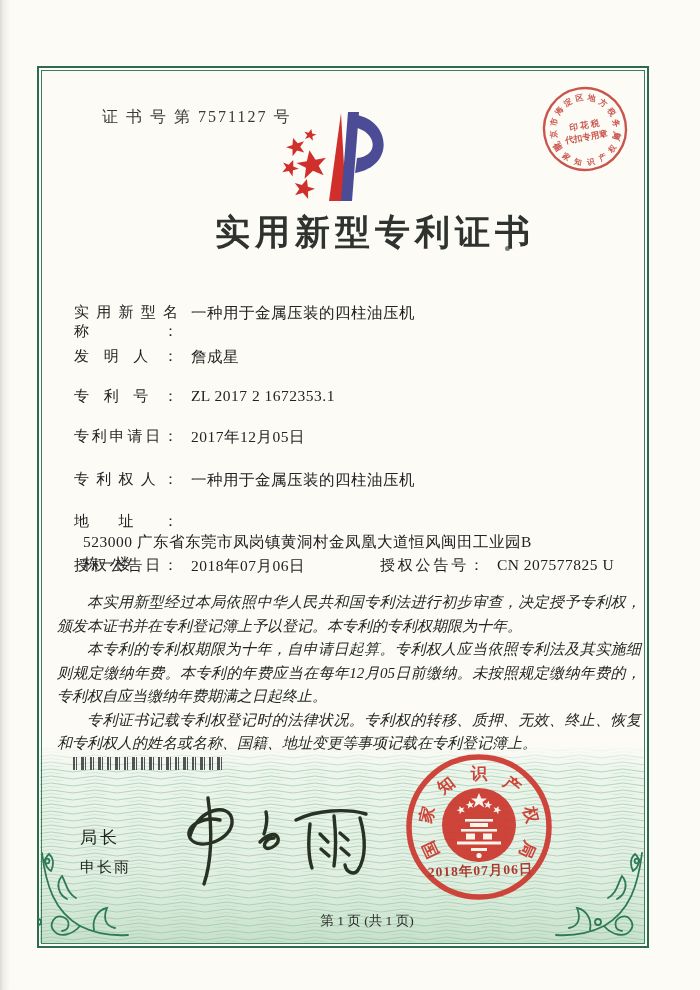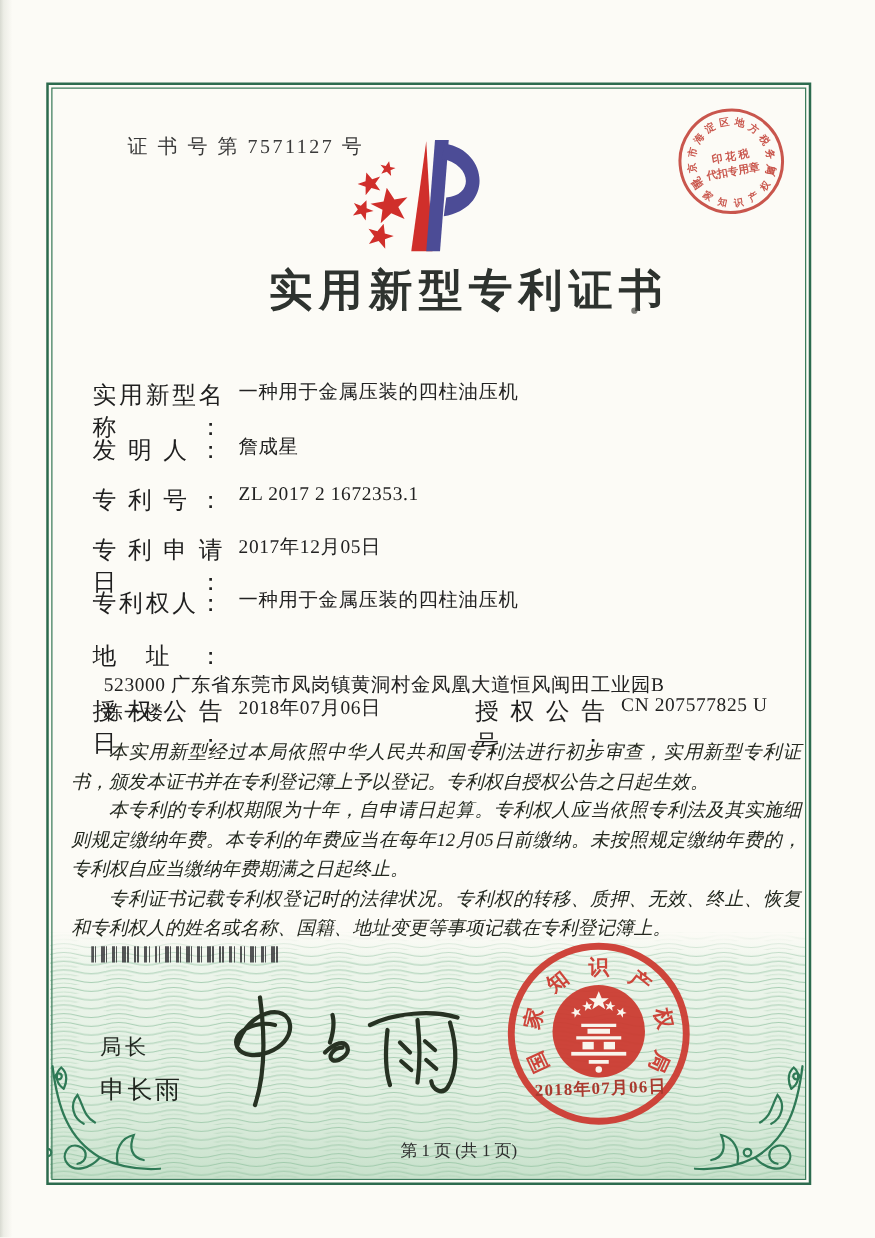--- a/index.html
+++ b/index.html
@@ -12,35 +12,35 @@
   .frame{position:absolute;left:37px;top:66px;width:608px;height:878px;
          border:2.5px solid #2c6b4e;z-index:2;pointer-events:none;}
   .frame-inner{position:absolute;left:2px;top:2px;right:2px;bottom:2px;border:1px solid #3c7d5c;}
   .content{position:absolute;left:0;top:0;width:700px;height:990px;z-index:3;}
   .abs{position:absolute;}
   .certno{left:74px;top:107px;font-size:16px;letter-spacing:2px;color:#3a3a3a;margin-left:28px;}
   .title{left:37px;top:209px;width:676px;text-align:center;font-size:35px;font-weight:600;
          letter-spacing:5px;color:#2e332f;}
   .title-dot{left:505px;top:246px;width:5px;height:5px;background:#4a4a46;border-radius:50%;opacity:.7;}
   .frow{left:74px;width:560px;font-size:15.5px;color:#222;}
-  .flabel{display:inline-block;width:104px;font-size:19px;text-align:justify;text-align-last:justify;
+  .flabel{display:inline-block;width:104px;font-size:15px;text-align:justify;text-align-last:justify;
           vertical-align:top;color:#1f1f1f;}
   .fvalue{display:inline-block;margin-left:9px;vertical-align:top;letter-spacing:.5px;}
   .fvalue.addr{width:452px;line-height:21.5px;}
   .grantno{position:absolute;left:306px;top:0;}
   .paras{left:57px;top:591px;width:584px;font-size:15px;line-height:23.5px;
          text-align:justify;font-style:italic;color:#23281f;}
   .paras p{margin:0;text-indent:2em;}
   .barcode{left:73px;top:757px;width:152px;height:13px;opacity:.85;
     background:repeating-linear-gradient(90deg,#37373a 0 2px,transparent 2px 3px,
       #37373a 3px 4px,transparent 4px 8px,#37373a 8px 11px,transparent 11px 12px,
       #37373a 12px 13px,transparent 13px 17px);}
   .director{left:80px;top:826px;font-size:17px;color:#20261f;letter-spacing:3px;
             font-family:Liberation Sans, sans-serif;}
-  .director2{left:80px;top:858px;font-size:20px;color:#20261f;letter-spacing:2px;
+  .director2{left:80px;top:858px;font-size:15px;color:#20261f;letter-spacing:2px;
             font-family:"Liberation Sans","DejaVu Sans",sans-serif;}
   .pageinfo{left:37px;top:912px;width:660px;text-align:center;font-size:13.5px;color:#2e2e2e;}
   .sig{left:168px;top:786px;}
   .seal{left:402px;top:750px;}
   .taxstamp{left:538px;top:82px;transform:rotate(-10deg);opacity:.92;}
   .logo{left:281px;top:112px;}
   .orn-l{left:38px;top:851px;}
   .orn-r{left:554px;top:851px;transform:scaleX(-1);}
   svg{display:block;}
   text{font-family:"Liberation Serif","DejaVu Serif",serif;}
@@ -197,21 +197,21 @@
     <div class="abs frow" style="top:556px">
       <span class="flabel">授权公告日：</span>
       <span class="fvalue">2018年07月06日</span>
       <span class="grantno">
         <span class="flabel">授权公告号：</span>
         <span class="fvalue">CN 207577825 U</span>
       </span>
     </div>
 
     <div class="abs paras">
-      <p>本实用新型经过本局依照中华人民共和国专利法进行初步审查，实用新型专利证书，颁发本证书并在专利登记簿上予以登记。专利权自授权公告之日起生效。</p>
+      <p>本实用新型经过本局依照中华人民共和国专利法进行初步审查，决定授予专利权，颁发本证书并在专利登记簿上予以登记。本专利的专利权期限为十年。</p>
       <p>本专利的专利权期限为十年，自申请日起算。专利权人应当依照专利法及其实施细则规定缴纳年费。本专利的年费应当在每年12月05日前缴纳。未按照规定缴纳年费的，专利权自应当缴纳年费期满之日起终止。</p>
       <p>专利证书记载专利权登记时的法律状况。专利权的转移、质押、无效、终止、恢复和专利权人的姓名或名称、国籍、地址变更等事项记载在专利登记簿上。</p>
     </div>
 
     <div class="abs barcode"></div>
 
     <div class="abs director">局长</div>
     <div class="abs director2">申长雨</div>
 
     <svg class="abs sig" width="210" height="104" viewBox="0 0 210 104">

